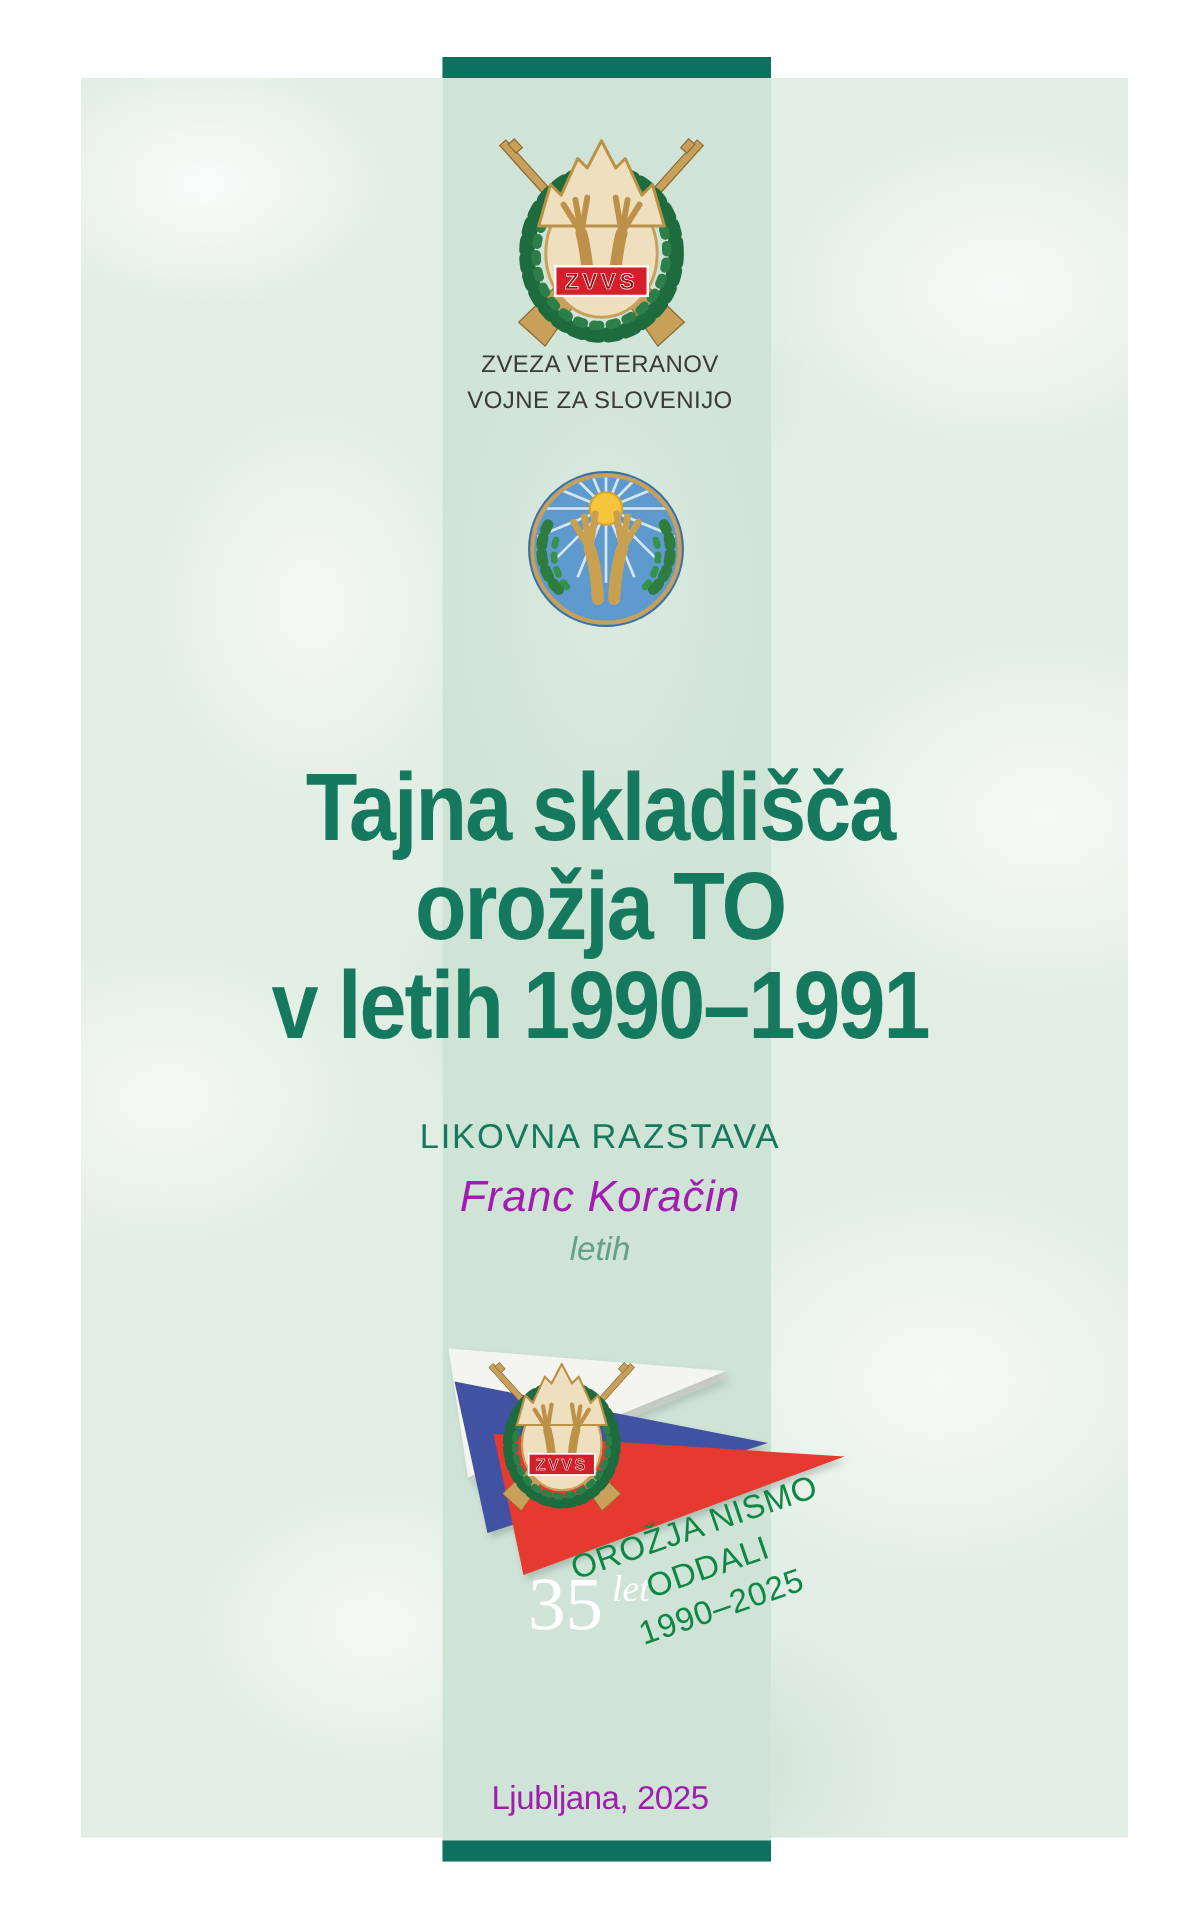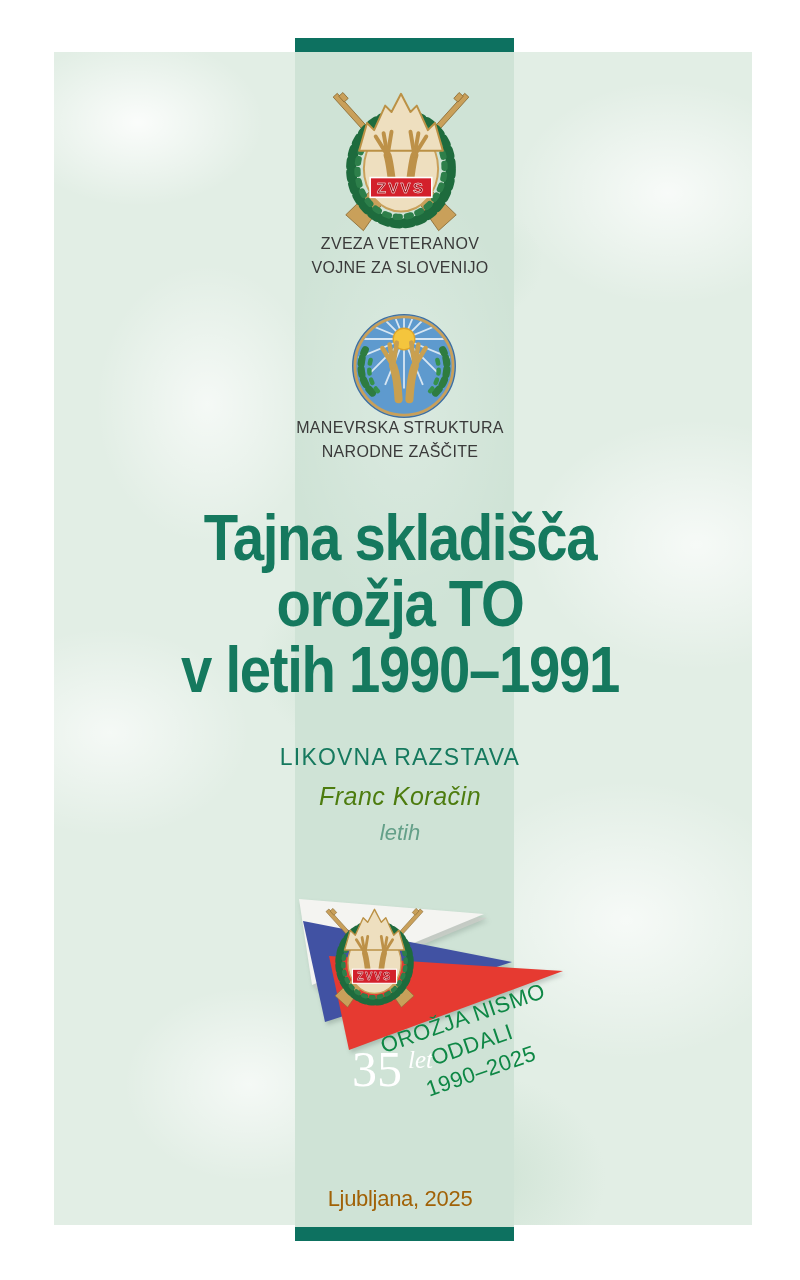--- a/index.html
+++ b/index.html
@@ -29,32 +29,32 @@
     background-image:radial-gradient(ellipse 160px 300px at 50% 30%, rgba(255,255,255,.25), rgba(255,255,255,0) 75%);}
   .accent-bar{position:absolute;left:0;width:219px;height:14px;background:#0d7160;}
   .accent-bar.top{top:0;}
   .accent-bar.bottom{bottom:0;}
 
   .org-label{font-size:16px;line-height:24px;letter-spacing:.3px;color:#3a3a3a;}
 
   .title{top:505px;color:#15795e;font-weight:700;font-size:64px;line-height:66px;
          letter-spacing:-1.5px;transform:scaleX(.88);transform-origin:50% 50%;}
   .subtitle{top:744px;color:#15795e;font-size:23px;letter-spacing:1.2px;}
-  .artist{top:782px;color:#4d7c0f;font-style:italic;font-size:25px;letter-spacing:.5px;}
+  .artist{top:782px;color:#a21caf;font-style:italic;font-size:29px;letter-spacing:.5px;}
   .role{top:820px;color:#64a089;font-style:italic;font-size:22px;}
 
   .pennants{filter:drop-shadow(2px 3px 2px rgba(60,80,70,.25));}
   .anniv-num{display:flex;align-items:flex-start;color:#ffffff;}
   .anniv-num .num{font-family:"Liberation Serif",serif;font-size:50px;line-height:1;}
   .anniv-num .unit{font-family:Liberation Serif, serif;font-style:italic;font-size:25px;
                    line-height:1;margin:3px 0 0 6px;}
   .slogan{left:343px;top:1045px;width:244px;text-align:center;color:#0e8745;
           font-size:22px;line-height:28px;letter-spacing:.5px;
           transform:rotate(-19deg);transform-origin:left top;}
-  .footer{top:1186px;color:#a16207;font-size:22px;letter-spacing:-.3px;}
+  .footer{top:1186px;color:#a21caf;font-size:22px;letter-spacing:-.3px;}
   svg{display:block;}
 </style>
 </head>
 <body>
 
 <svg style="position:absolute;width:0;height:0;overflow:hidden" aria-hidden="true">
   <defs>
     <symbol id="zvvs-emblem" viewBox="0 0 200 200">
       <g>
         <g transform="rotate(42 100 115)">
@@ -146,24 +146,20 @@
     <use href="#zvvs-emblem"></use>
   </svg>
   <div class="centered org-label" style="top:232px">
     <div>ZVEZA VETERANOV</div>
     <div>VOJNE ZA SLOVENIJO</div>
   </div>
 
   <svg class="abs" style="left:350px;top:312px" width="108" height="108">
     <use href="#msnz-emblem"></use>
   </svg>
-  <div class="centered org-label" style="top:416px">
-    <div>MANEVRSKA STRUKTURA</div>
-    <div>NARODNE ZAŠČITE</div>
-  </div>
 
   <div class="centered title">
     <div>Tajna skladišča</div>
     <div>orožja TO</div>
     <div>v letih 1990–1991</div>
   </div>
 
   <div class="centered subtitle">LIKOVNA RAZSTAVA</div>
   <div class="centered artist">Franc Koračin</div>
   <div class="centered role">letih</div>

